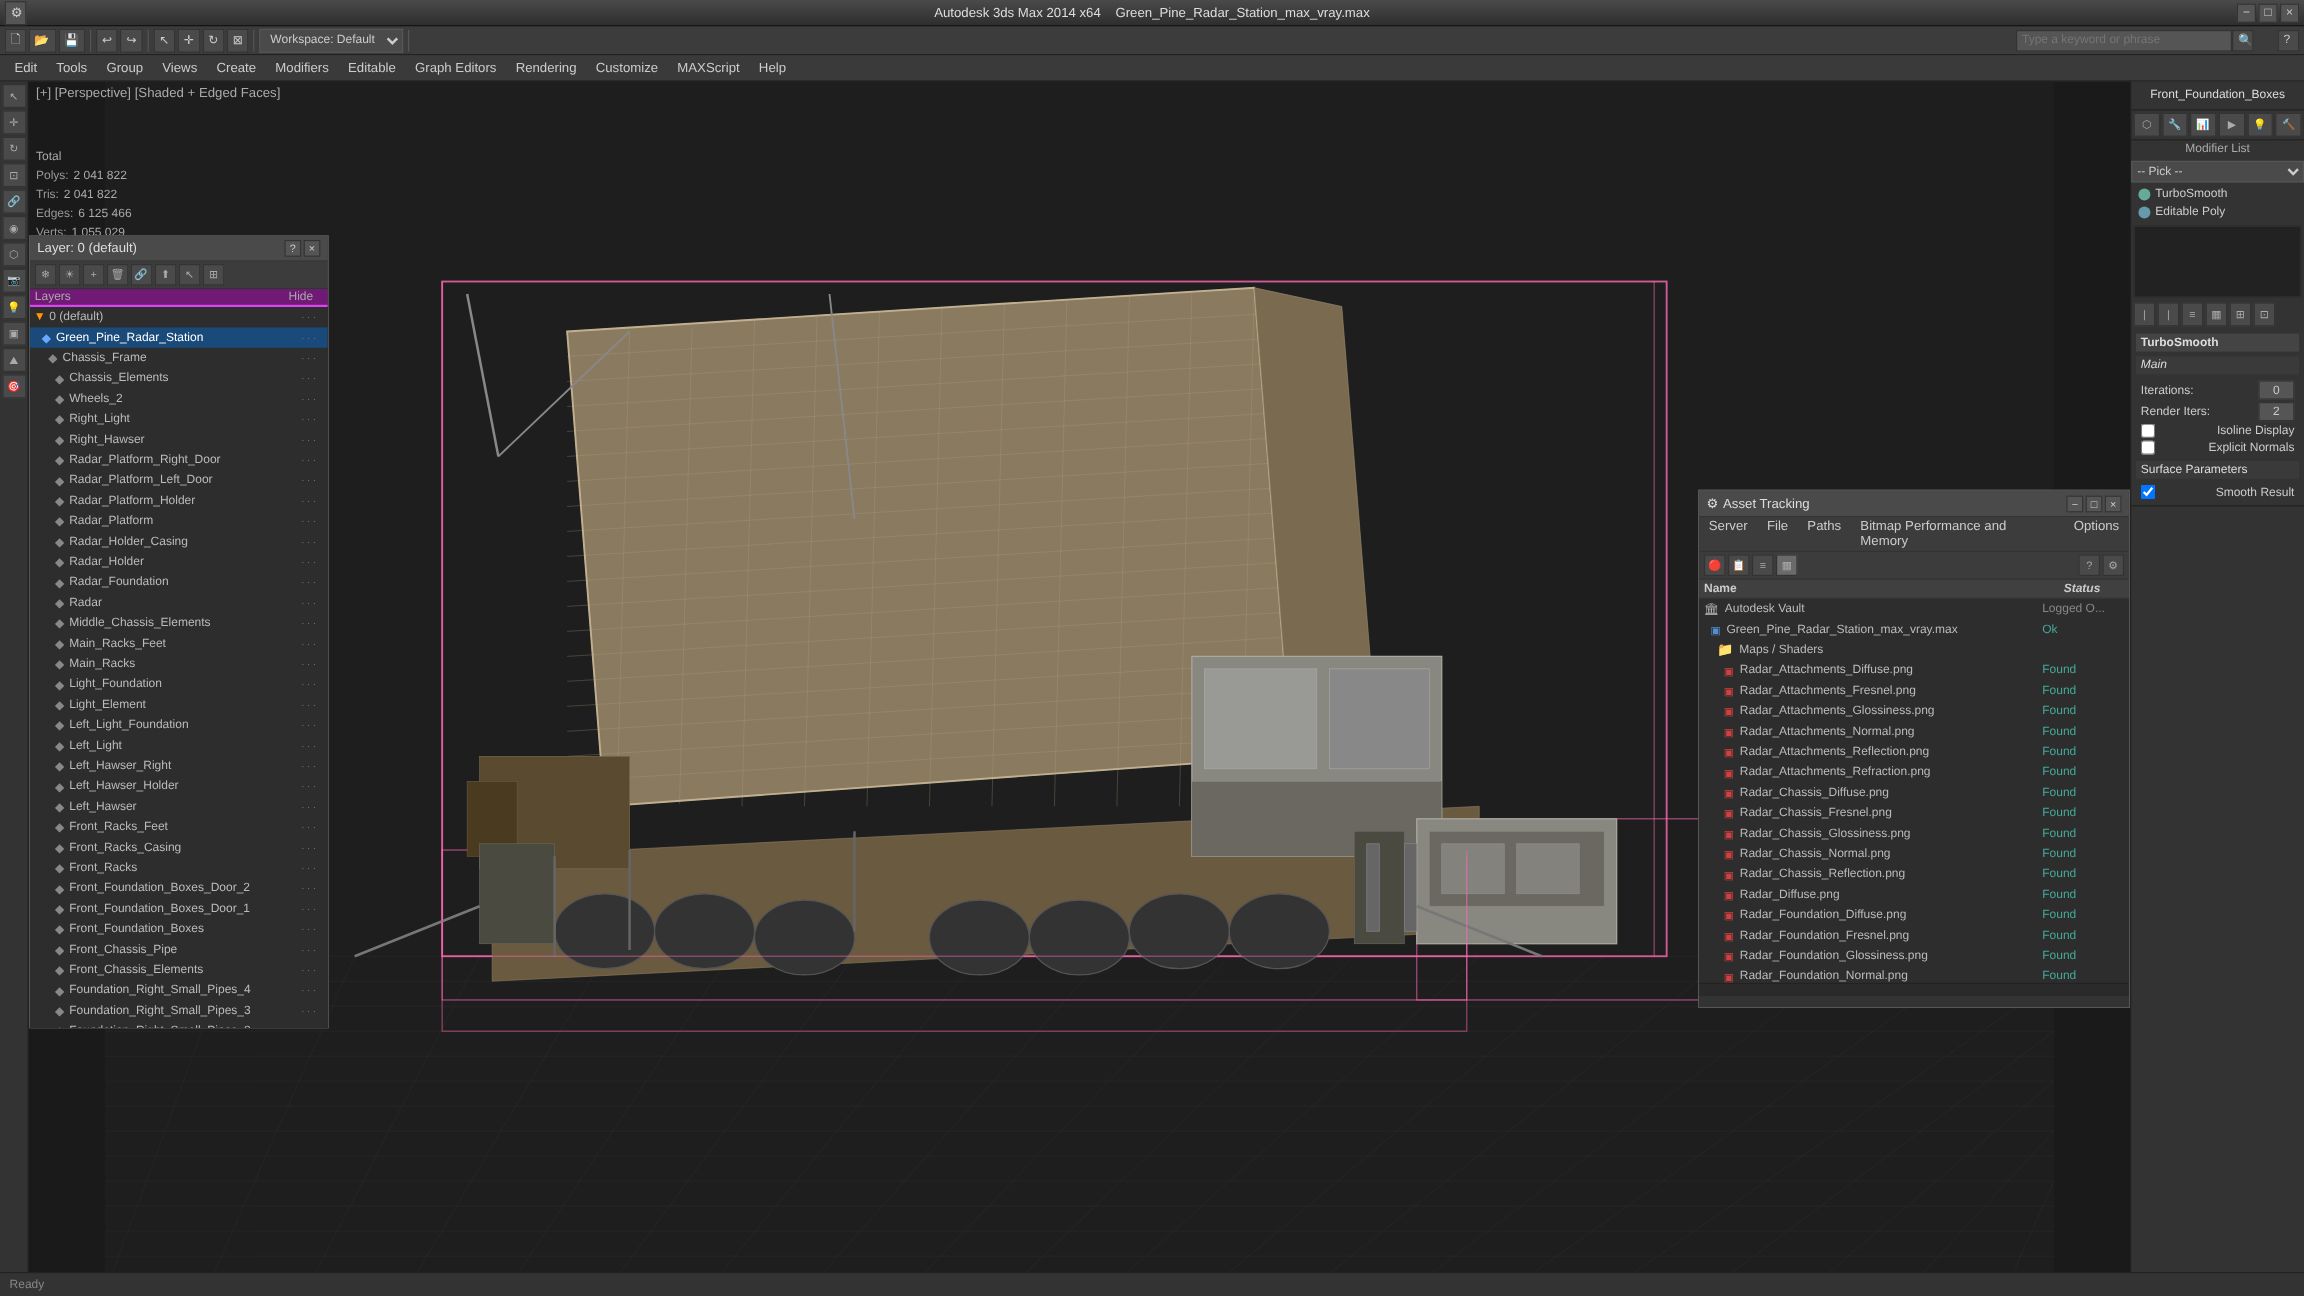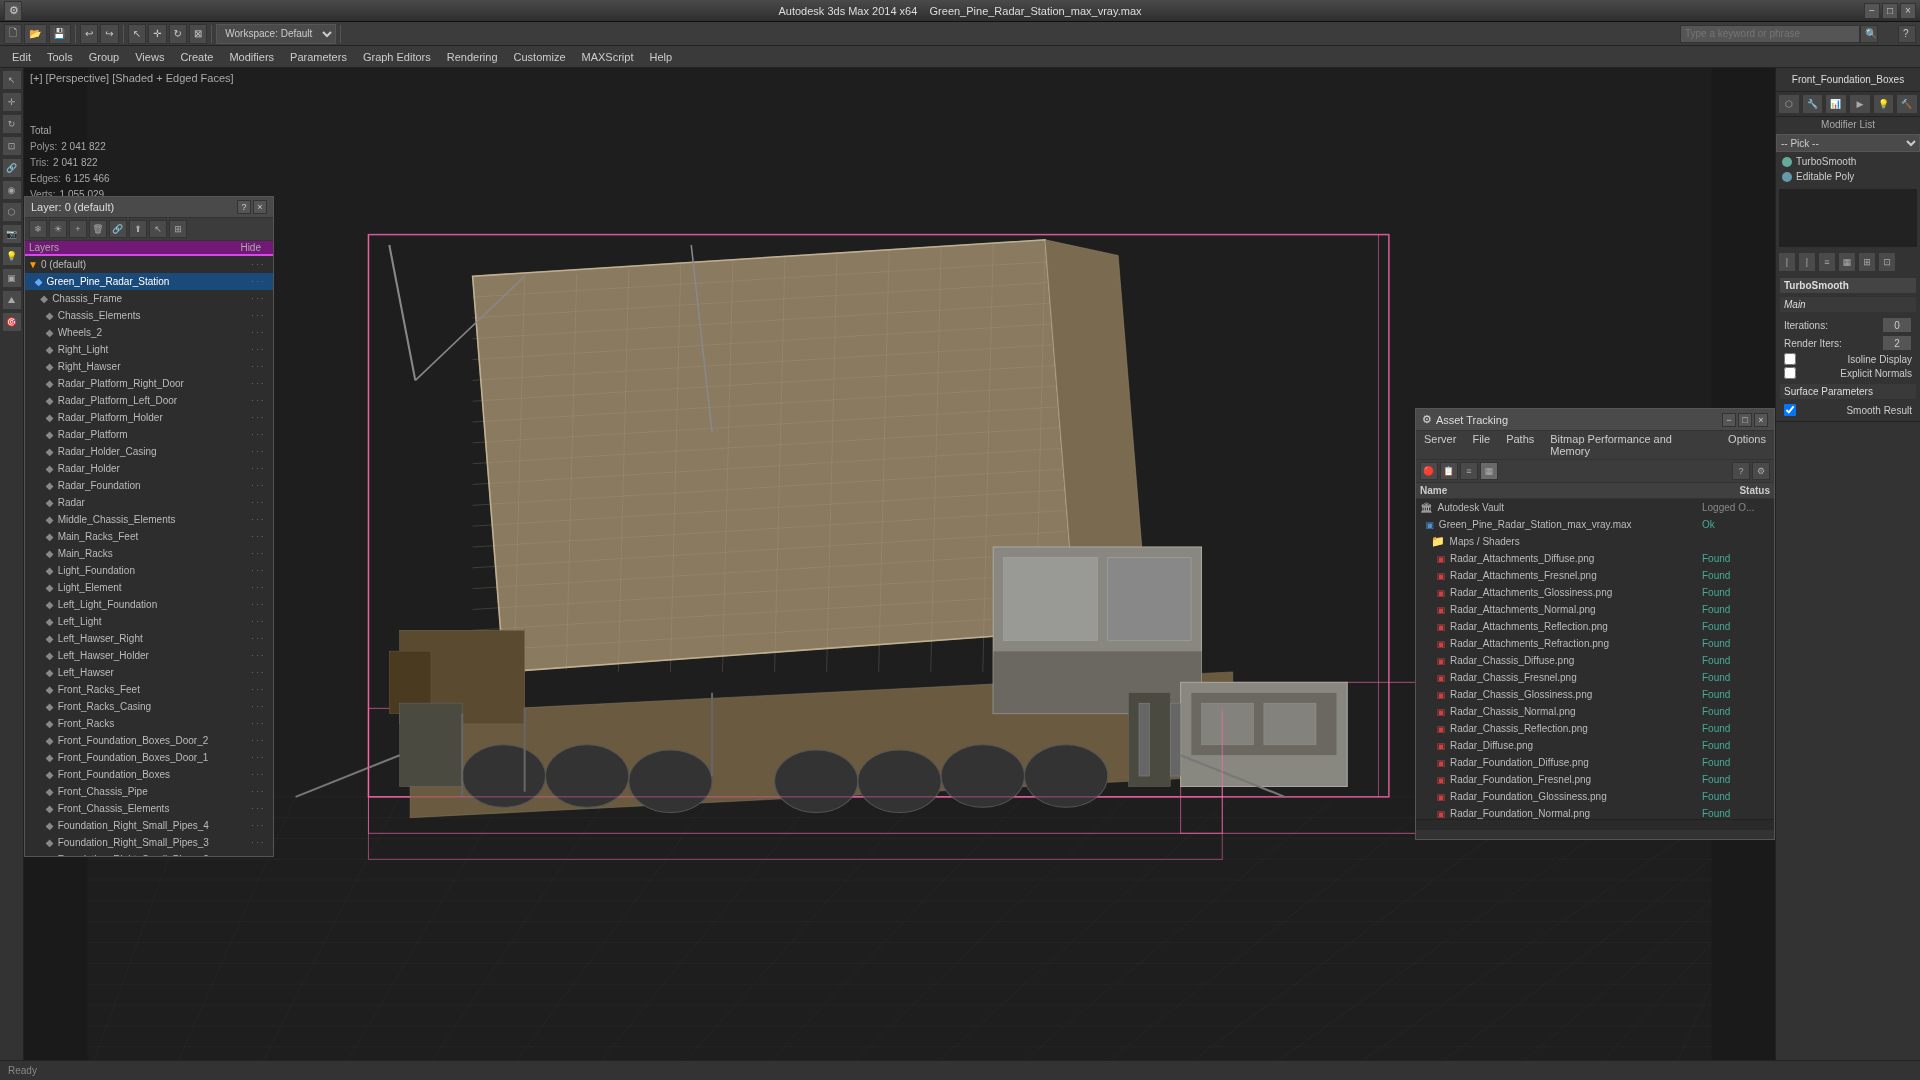--- a/index.html
+++ b/index.html
@@ -116,21 +116,21 @@
 
     #at-menu { display: flex; gap: 0; border-bottom: 1px solid #333; background: #3c3c3c; }
     .at-menu-item { padding: 2px 8px; font-size: 11px; color: #ccc; cursor: pointer; }
 
     #at-toolbar { display: flex; align-items: center; padding: 2px 4px; gap: 2px; border-bottom: 1px solid #333; background: #3c3c3c; }
     .at-tool { width: 18px; height: 18px; background: #4a4a4a; border: 1px solid #333; display: flex; align-items: center; justify-content: center; font-size: 9px; color: #aaa; cursor: pointer; }
     .at-tool.active { background: #6a6a6a; }
 
     #at-columns { display: flex; align-items: center; padding: 2px 4px; border-bottom: 1px solid #333; background: #404040; font-size: 10px; font-weight: bold; color: #ccc; }
     #at-col-name { flex: 1; }
-    #at-col-status { width: 70px; text-align: right; }
+    #at-col-status { width: 70px; text-align: center; font-style: italic; }
 
     #at-list { height: 320px; overflow-y: auto; background: #2d2d2d; }
     .at-item { display: flex; align-items: center; padding: 1px 2px; font-size: 10px; color: #bbb; cursor: pointer; height: 17px; }
     .at-item .at-name { flex: 1; display: flex; align-items: center; gap: 2px; }
     .at-item .at-status { width: 70px; text-align: left; }
     .at-item .indent { display: inline-block; }
     .status-ok { color: #4a9; }
     .status-found { color: #4a9; }
     .status-logged { color: #888; }
 
@@ -191,21 +191,21 @@
   </div>
 </div>
 
 <div id="menu-bar">
   <div class="menu-item">Edit</div>
   <div class="menu-item">Tools</div>
   <div class="menu-item">Group</div>
   <div class="menu-item">Views</div>
   <div class="menu-item">Create</div>
   <div class="menu-item">Modifiers</div>
-  <div class="menu-item">Parameters</div>
+  <div class="menu-item">Editable</div>
   <div class="menu-item">Graph Editors</div>
   <div class="menu-item">Rendering</div>
   <div class="menu-item">Customize</div>
   <div class="menu-item">MAXScript</div>
   <div class="menu-item">Help</div>
 </div>
 
 <div id="main-layout">
 
   <div id="left-toolbar">

